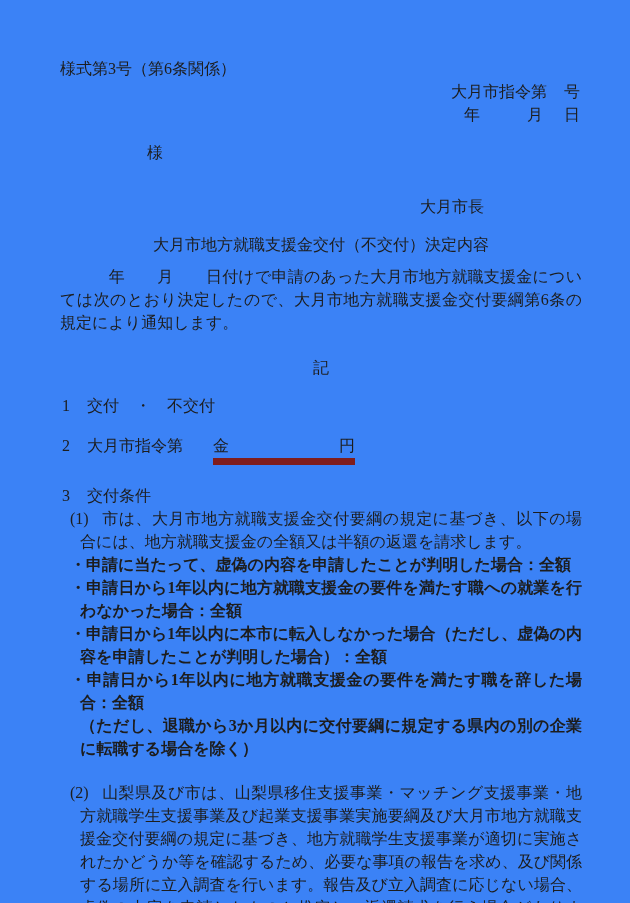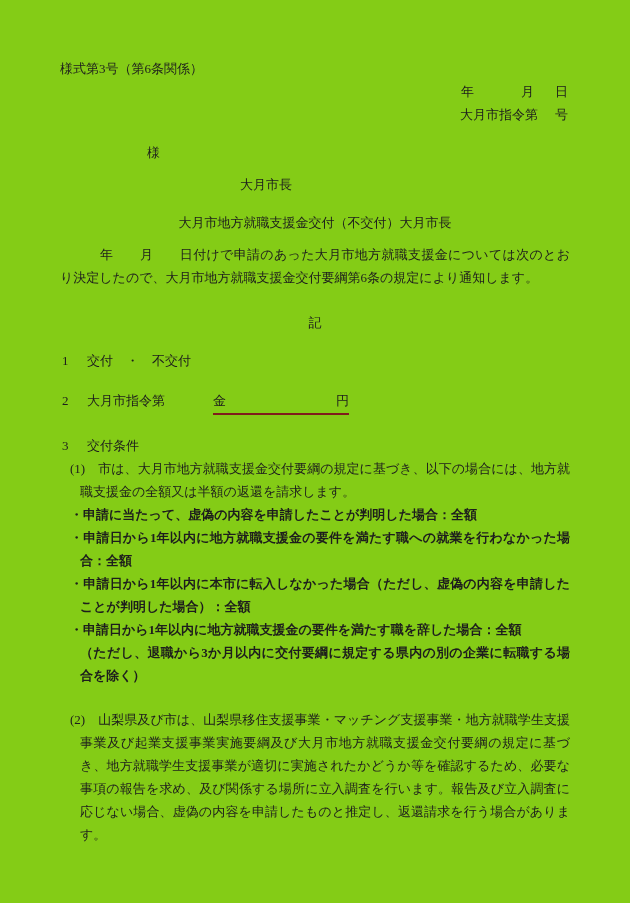--- a/index.html
+++ b/index.html
@@ -1,69 +1,69 @@
 <!DOCTYPE html>
 <html lang="ja"><head>
 <meta charset="utf-8">
 <style>
   html,body{margin:0;padding:0;}
   body{background:#fbfbfb;}
   .page{
     position:relative;
     width:630px;height:903px;
     box-sizing:border-box;
-    padding:57px 60px 0 60px;
-    background:#84cc16;
+    padding:57px 48px 0 60px;
+    background:#3b82f6;
     color:#1d1d1d;
     font-family:"Liberation Serif","DejaVu Serif",serif;
-    font-size:13px;
+    font-size:16px;
     line-height:23px;
     overflow:hidden;
   }
   .line{white-space:nowrap;}
   .right-block{text-align:right;padding-right:2px;}
   .gap-blank{display:inline-block;width:17px;}
   .gap-ym{display:inline-block;width:47px;}
   .gap-md{display:inline-block;width:21px;}
   .addressee{margin-top:15px;padding-left:87px;}
-  .sender{margin-top:9px;text-align:center;padding-right:98px;}
+  .sender{margin-top:31px;text-align:right;padding-right:98px;}
   .doc-title{margin-top:15px;text-align:center;}
   .intro{margin:9px 0 4px 0;text-align:justify;}
   .ki{margin-top:22px;text-align:center;}
   .item{display:flex;align-items:baseline;padding-left:2px;}
   .item-1{margin-top:15px;}
   .item-2{margin-top:17px;}
   .item-3{margin-top:19px;}
   .item-no{width:25px;flex:none;}
   .item-label{width:126px;flex:none;}
-  .amount{display:inline-block;border-bottom:2px solid #7f1d1d;padding-bottom:1px;}
+  .amount{display:inline-block;border-bottom:7px solid #7f1d1d;padding-bottom:1px;}
   .amount-blank{display:inline-block;width:110px;}
   .clause{padding-left:20px;text-indent:-10px;text-align:justify;}
   .clause-no{margin-right:13px;}
   .clause-2{margin-top:21px;}
   .bullet{padding-left:20px;text-indent:-10px;text-align:justify;font-weight:bold;}
   .bullet-note{text-indent:0;}
 </style>
 </head>
 <body>
 
 <div class="page">
 
   <div class="line">様式第3号（第6条関係）</div>
 
   <div class="right-block">
+    <div class="line"><span>大月市指令第</span><span class="gap-blank"></span><span>号</span></div>
     <div class="line"><span>年</span><span class="gap-ym"></span><span>月</span><span class="gap-md"></span><span>日</span></div>
-    <div class="line"><span>大月市指令第</span><span class="gap-blank"></span><span>号</span></div>
   </div>
 
   <div class="addressee"><span>様</span></div>
 
   <div class="sender">大月市長</div>
 
-  <div class="doc-title">大月市地方就職支援金交付（不交付）大月市長</div>
+  <div class="doc-title">大月市地方就職支援金交付（不交付）決定内容</div>
 
   <p class="intro">　　　年　　月　　日付けで申請のあった大月市地方就職支援金については次のとおり決定したので、大月市地方就職支援金交付要綱第6条の規定により通知します。</p>
 
   <div class="ki">記</div>
 
   <div class="item item-1">
     <span class="item-no">1</span>
     <span>交付　・　不交付</span>
   </div>
 

